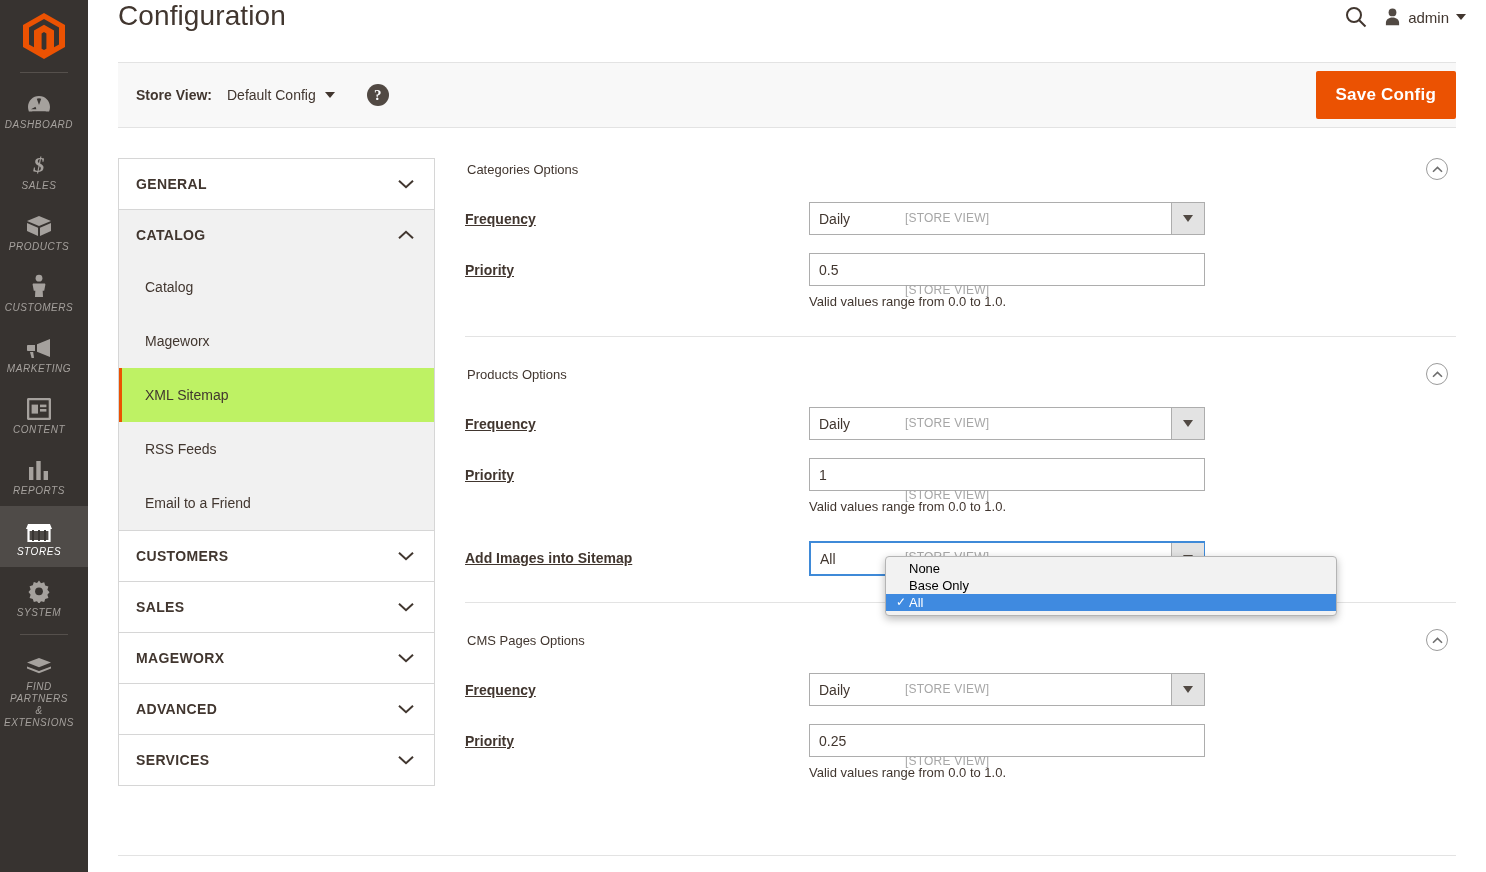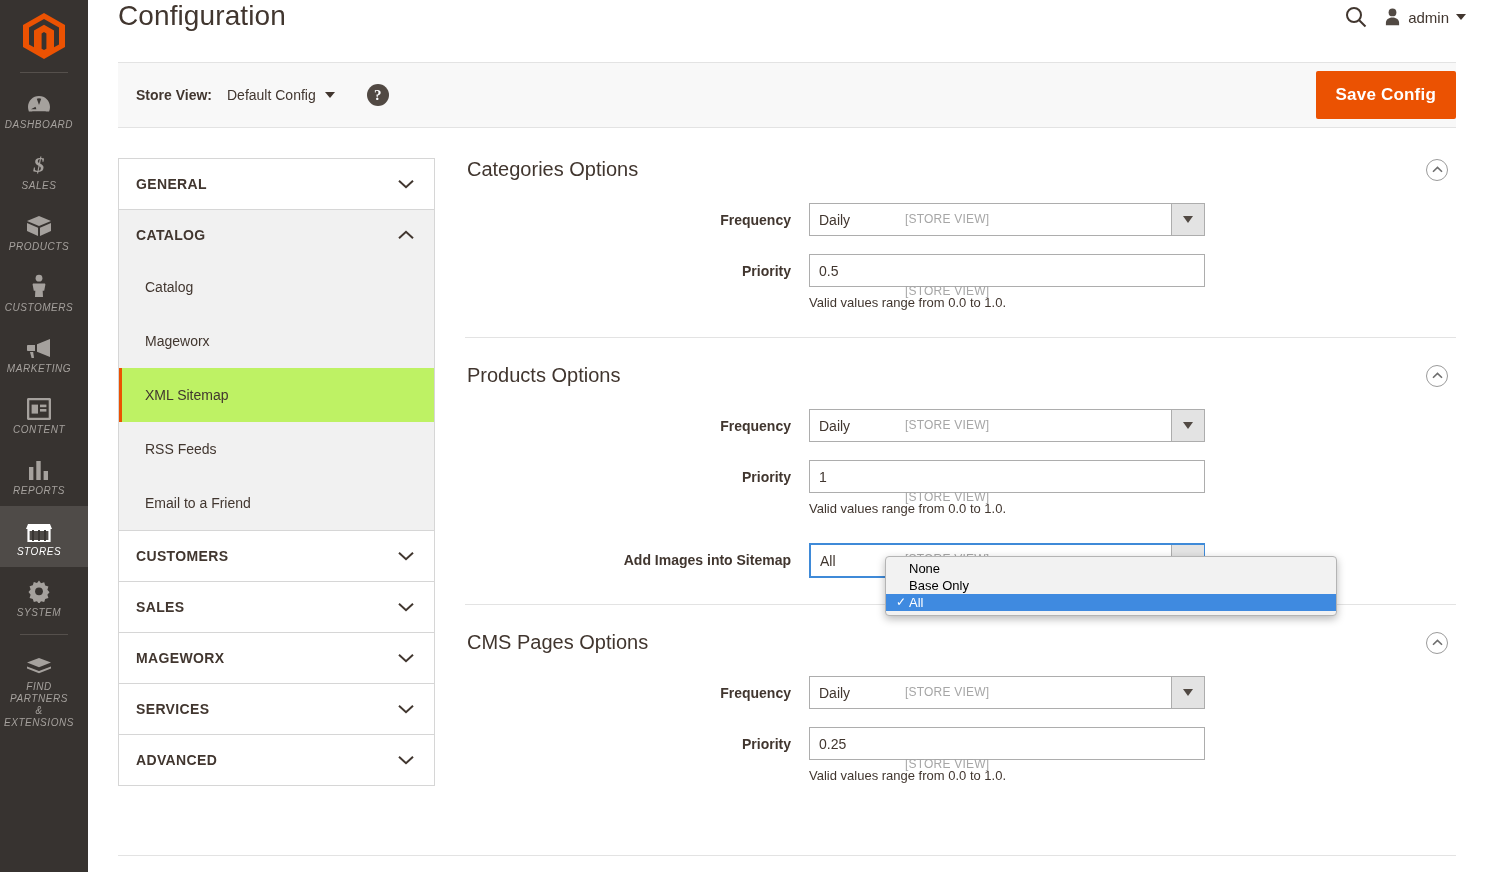--- a/index.html
+++ b/index.html
@@ -174,45 +174,46 @@
   
   #settings { flex: 1 1 auto; min-width: 0; position: relative; }
 
   .fieldset { position: relative; }
   .fieldset-head {
     display: flex; align-items: center; justify-content: space-between;
     padding: 0 8px 0 2px;
     cursor: pointer;
   }
   .fieldset-title {
-    font-size: 20px; color: #41362f; font-weight: 400;
+    font-size: 13px; color: #41362f; font-weight: 400;
   }
   .collapse-toggle {
     width: 22px; height: 22px; border-radius: 50%;
     border: 1px solid #9b9b9b;
     display: flex; align-items: center; justify-content: center;
     cursor: pointer; flex: 0 0 auto;
   }
   .fieldset-body { padding-top: 22px; }
   .sep {
     height: 1px; background: #e3e3e3;
     margin: 26px 0 26px 0;
   }
 
   .field-row {
     display: flex; align-items: flex-start;
     margin-bottom: 18px;
     position: relative;
   }
   .field-label {
     width: 344px; flex: 0 0 344px;
-    text-align: right;
+    text-align: left;
     padding-right: 18px; padding-top: 8px;
     font-size: 14px; font-weight: bold; color: #41362f;
     line-height: 18px;
+    text-decoration: underline;
   }
   .field-ctrl { width: 396px; flex: 0 0 396px; position: relative; }
 
   .sel-wrap {
     position: relative; display: block;
     height: 33px;
     border: 1px solid #adadad;
     background: #ffffff;
   }
   .sel-wrap .sel-text {
@@ -505,30 +506,30 @@
         <div class="cfg-section-head">
           <span class="cfg-section-title">Mageworx</span>
           <svg class="chev" width="16" height="10" viewBox="0 0 16 10">
               <polyline points="1,1.8 8,8.2 15,1.8" fill="none" stroke="#41362f" stroke-width="2"></polyline>
             </svg>
         </div>
       </div>
 
       <div class="cfg-section">
         <div class="cfg-section-head">
-          <span class="cfg-section-title">Services</span>
+          <span class="cfg-section-title">Advanced</span>
           <svg class="chev" width="16" height="10" viewBox="0 0 16 10">
               <polyline points="1,1.8 8,8.2 15,1.8" fill="none" stroke="#41362f" stroke-width="2"></polyline>
             </svg>
         </div>
       </div>
 
       <div class="cfg-section">
         <div class="cfg-section-head">
-          <span class="cfg-section-title">Advanced</span>
+          <span class="cfg-section-title">Services</span>
           <svg class="chev" width="16" height="10" viewBox="0 0 16 10">
               <polyline points="1,1.8 8,8.2 15,1.8" fill="none" stroke="#41362f" stroke-width="2"></polyline>
             </svg>
         </div>
       </div>
 
     </div>
 
     <div id="settings">
 

